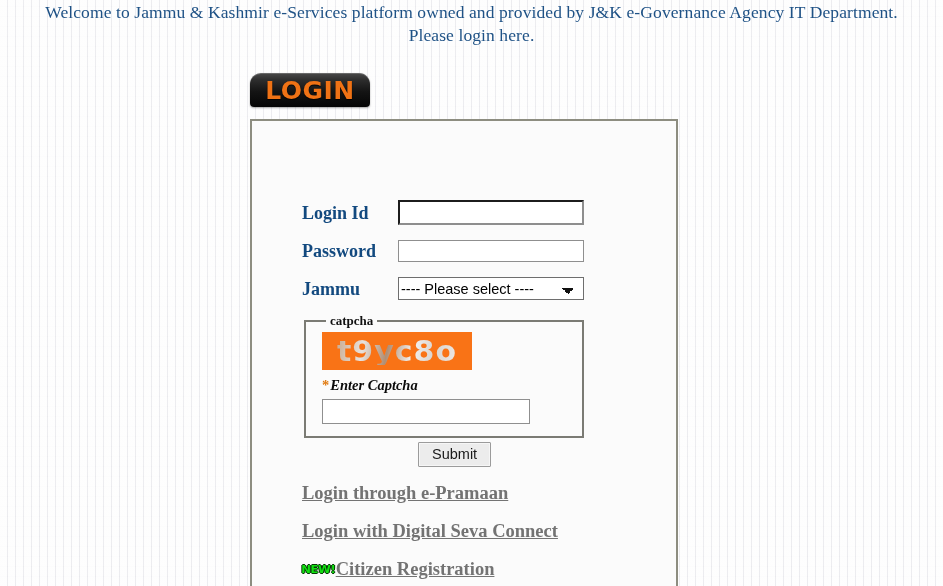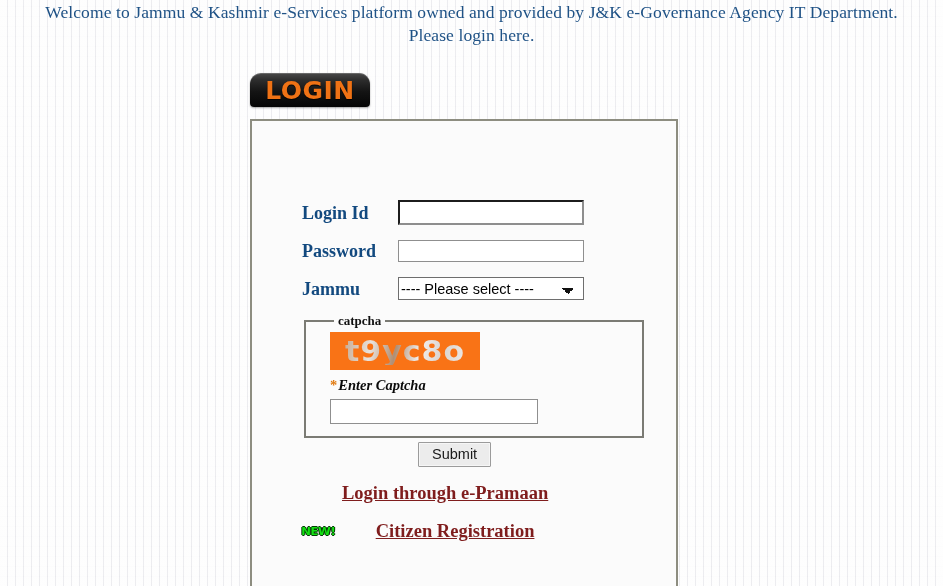--- a/index.html
+++ b/index.html
@@ -128,24 +128,24 @@
       linear-gradient(45deg, transparent 50%, #111 50%),
       linear-gradient(135deg, #111 50%, transparent 50%);
     background-position: calc(100% - 15px) 10px, calc(100% - 9px) 10px;
     background-size: 6px 6px, 6px 6px;
     background-repeat: no-repeat;
   }
 
   
   .captcha-fs {
     margin: 6px 0 0 2px;
-    width: 340px;
+    width: 280px;
     box-sizing: border-box;
     border: 2px solid #7b7b74;
-    padding: 2px 8px 12px 24px;
+    padding: 2px 8px 12px 16px;
   }
   .captcha-legend {
     font-family: "Liberation Serif", "DejaVu Serif", serif;
     font-weight: bold;
     font-size: 13px;
     color: #111111;
     padding: 0 4px;
     margin-left: 4px;
   }
   .captcha-img {
@@ -219,28 +219,27 @@
   .links {
     margin-top: 16px;
   }
   .link-row {
     margin-bottom: 17px;
     display: flex;
     align-items: center;
   }
   .link-row:last-child { margin-bottom: 0; }
   .site-link {
-    color: #7f1d1d;
+    color: #737373;
     font-family: "Liberation Serif", "DejaVu Serif", serif;
     font-weight: bold;
     font-size: 18.5px;
     text-decoration: underline;
     cursor: pointer;
     line-height: 21px;
-    margin-left: 40px;
   }
   .new-badge {
     display: inline-block;
     font-family: "DejaVu Sans", "Liberation Sans", sans-serif;
     font-weight: bold;
     font-size: 11px;
     line-height: 13px;
     color: #12e012;
     background: transparent;
     letter-spacing: -0.3px;
@@ -301,19 +300,22 @@
 
     <div class="submit-wrap">
       <button class="submit-btn">Submit</button>
     </div>
 
     <div class="links">
       <div class="link-row">
         <a class="site-link">Login through e-Pramaan</a>
       </div>
       <div class="link-row">
+        <a class="site-link">Login with Digital Seva Connect</a>
+      </div>
+      <div class="link-row">
         <span class="new-badge">NEW!</span>
         <a class="site-link">Citizen Registration</a>
       </div>
     </div>
 
   </div>
 </div>
 
 </body></html>

